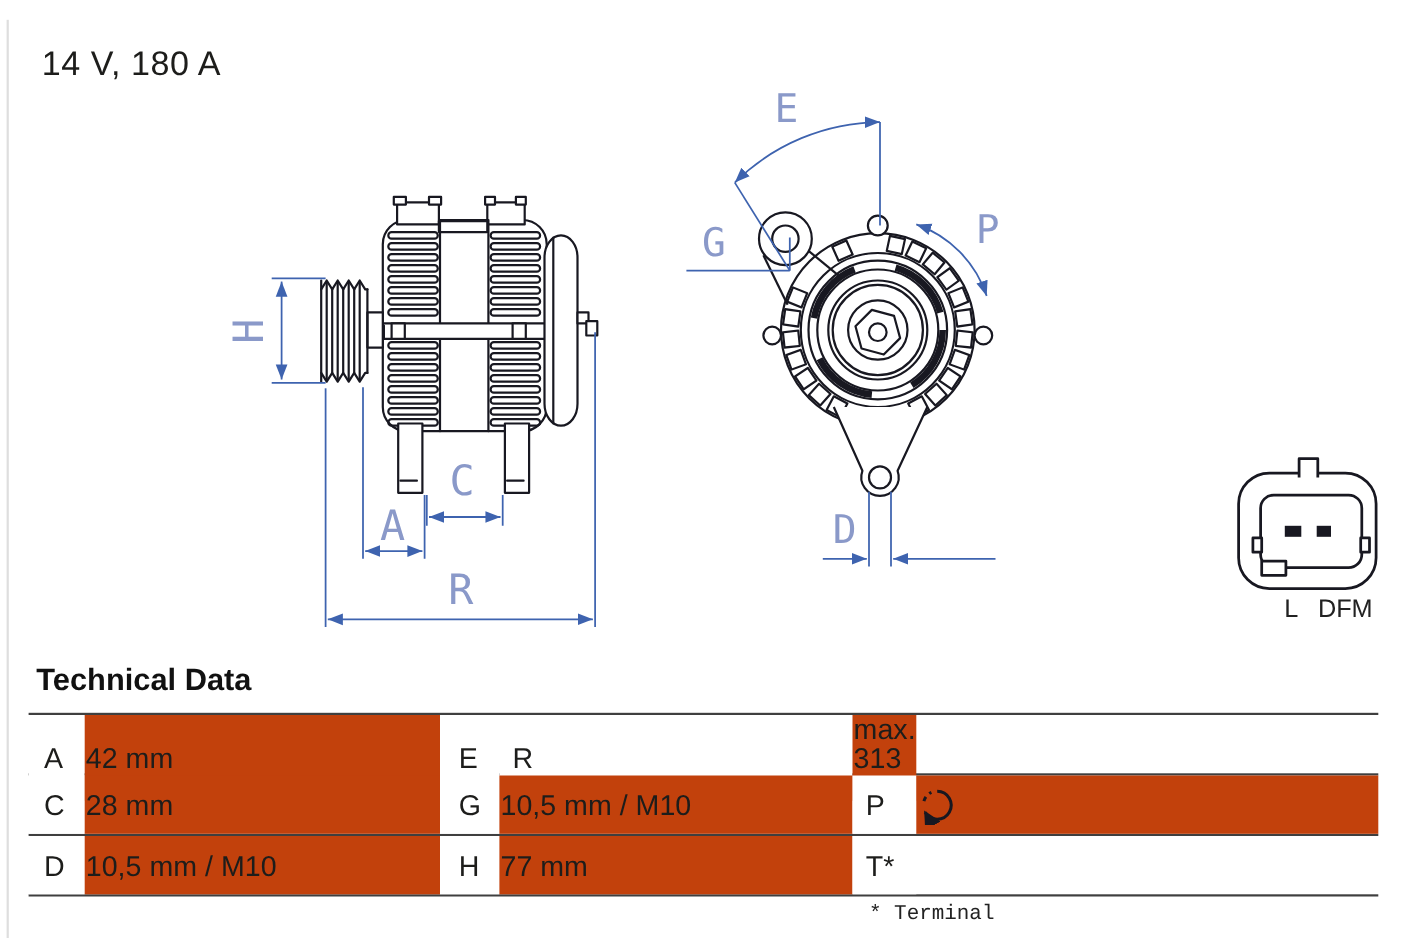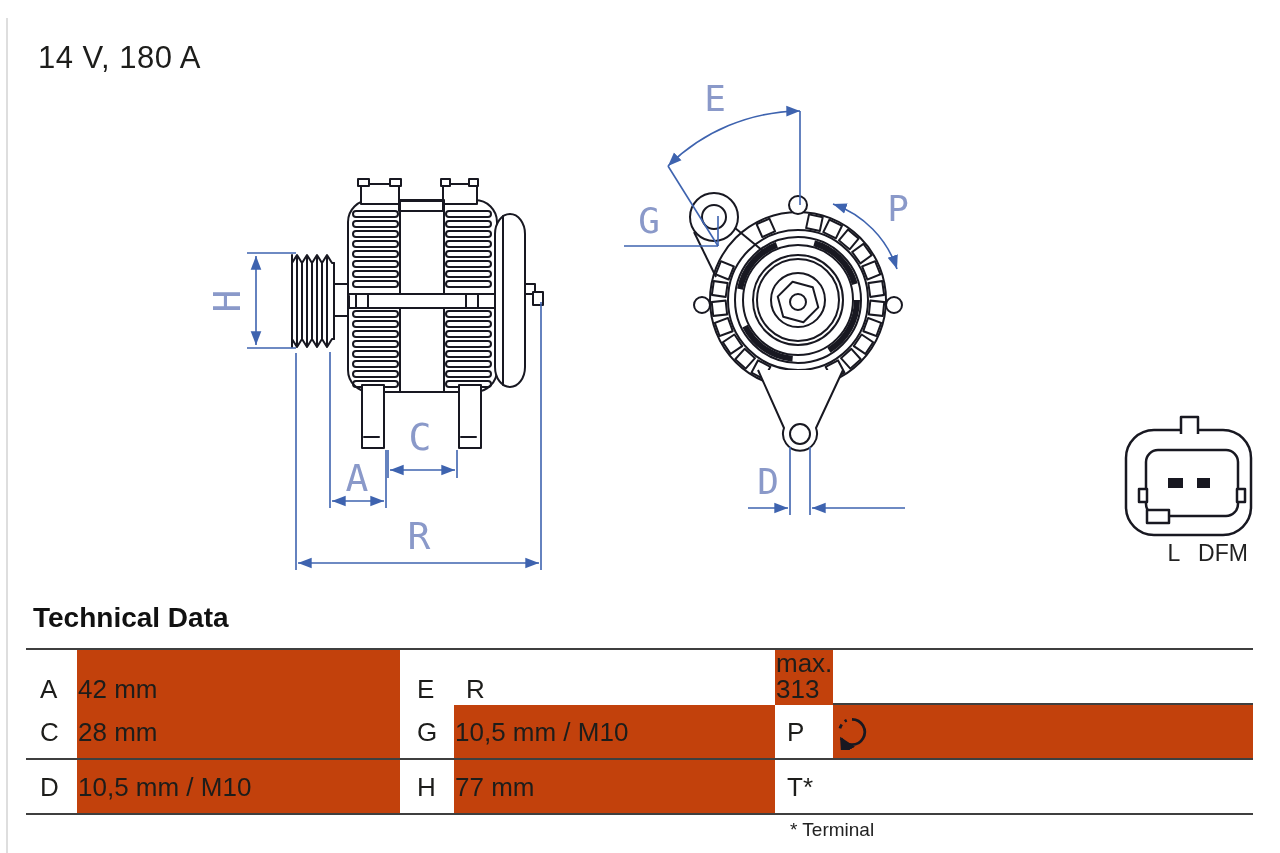--- a/index.html
+++ b/index.html
@@ -9,21 +9,21 @@
   .title{position:absolute;left:38px;top:22px;font-size:31px;letter-spacing:0.5px;color:#1d1d1b;}
   .drawing{position:absolute;left:0;top:0;}
   .heading{position:absolute;left:33px;top:584px;font-size:28px;font-weight:bold;color:#111;}
   .ttable{position:absolute;left:26px;top:630px;width:1227px;border-bottom:2px solid #3f3f3f;}
   .trow{display:grid;grid-template-columns:51px 323px 54px 321px 58px 420px;height:53px;border-top:2px solid #3f3f3f;}
   .cell{display:flex;align-items:center;font-size:26px;line-height:1;}
   .key{background:#ffffff;padding-left:14px;}
   .key.k2{padding-left:17px;}
   .key.k3{padding-left:12px;}
   .val{background:#c2410c;padding-left:1px;}
-  .foot{position:absolute;left:790px;top:801px;font-size:19px;color:#222;}
+  .foot{position:absolute;left:790px;top:801px;font-size:19px;color:#222;font-family:Liberation Mono, monospace;}
   svg text.dimlabel{font-family:"DejaVu Sans Mono","Liberation Mono",monospace;fill:#8a99c9;font-size:38px;}
   svg text.dimlabel-small{font-family:"DejaVu Sans Mono","Liberation Mono",monospace;fill:#8a99c9;font-size:36px;}
   svg text.pinlabel{font-family:"Liberation Sans",sans-serif;fill:#222;font-size:23px;}
 </style>
 </head>
 <body>
 
 <div class="page">
   <div class="left-edge"></div>
 

